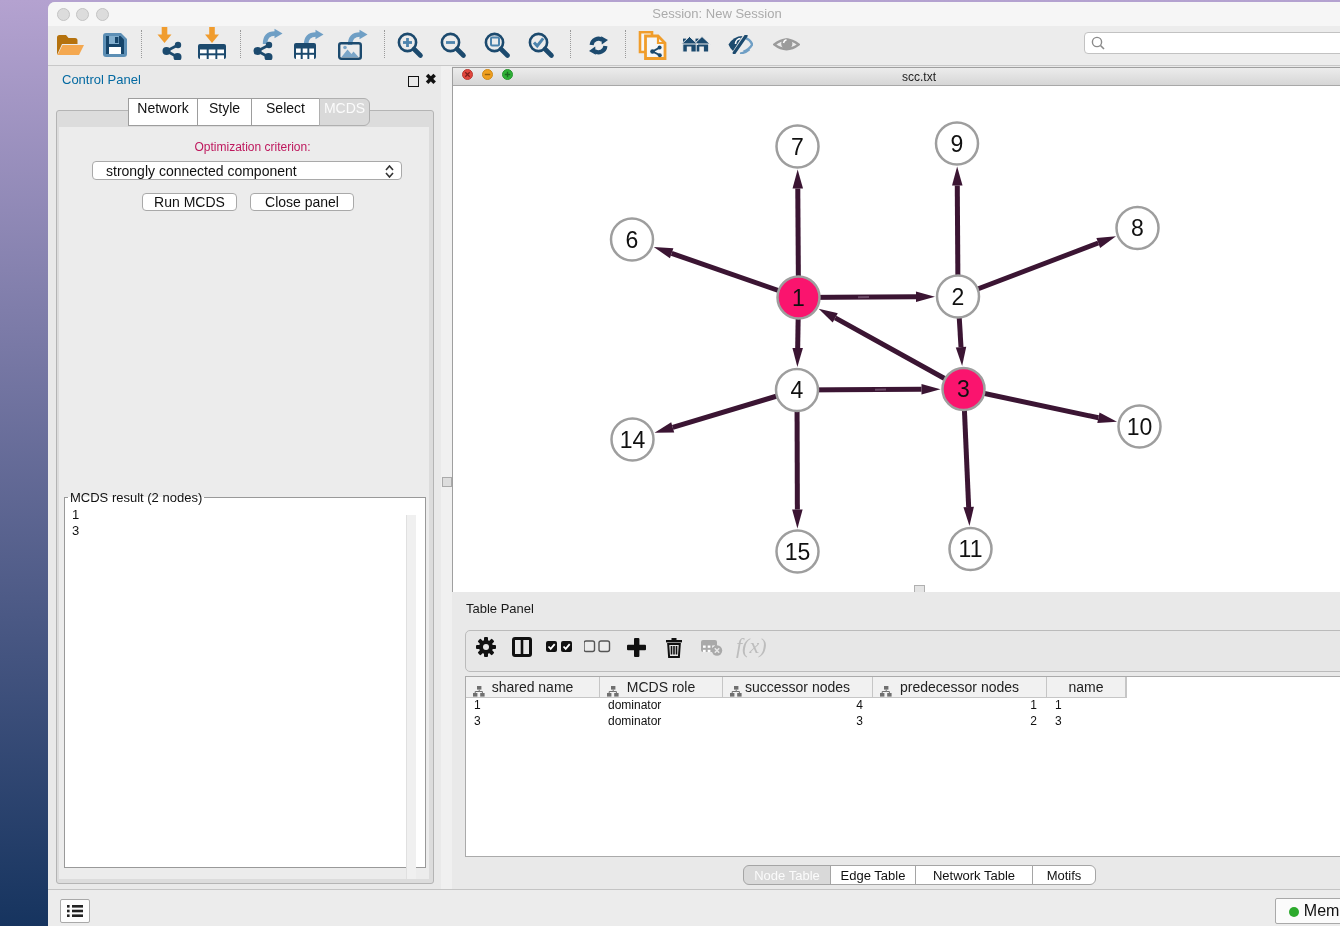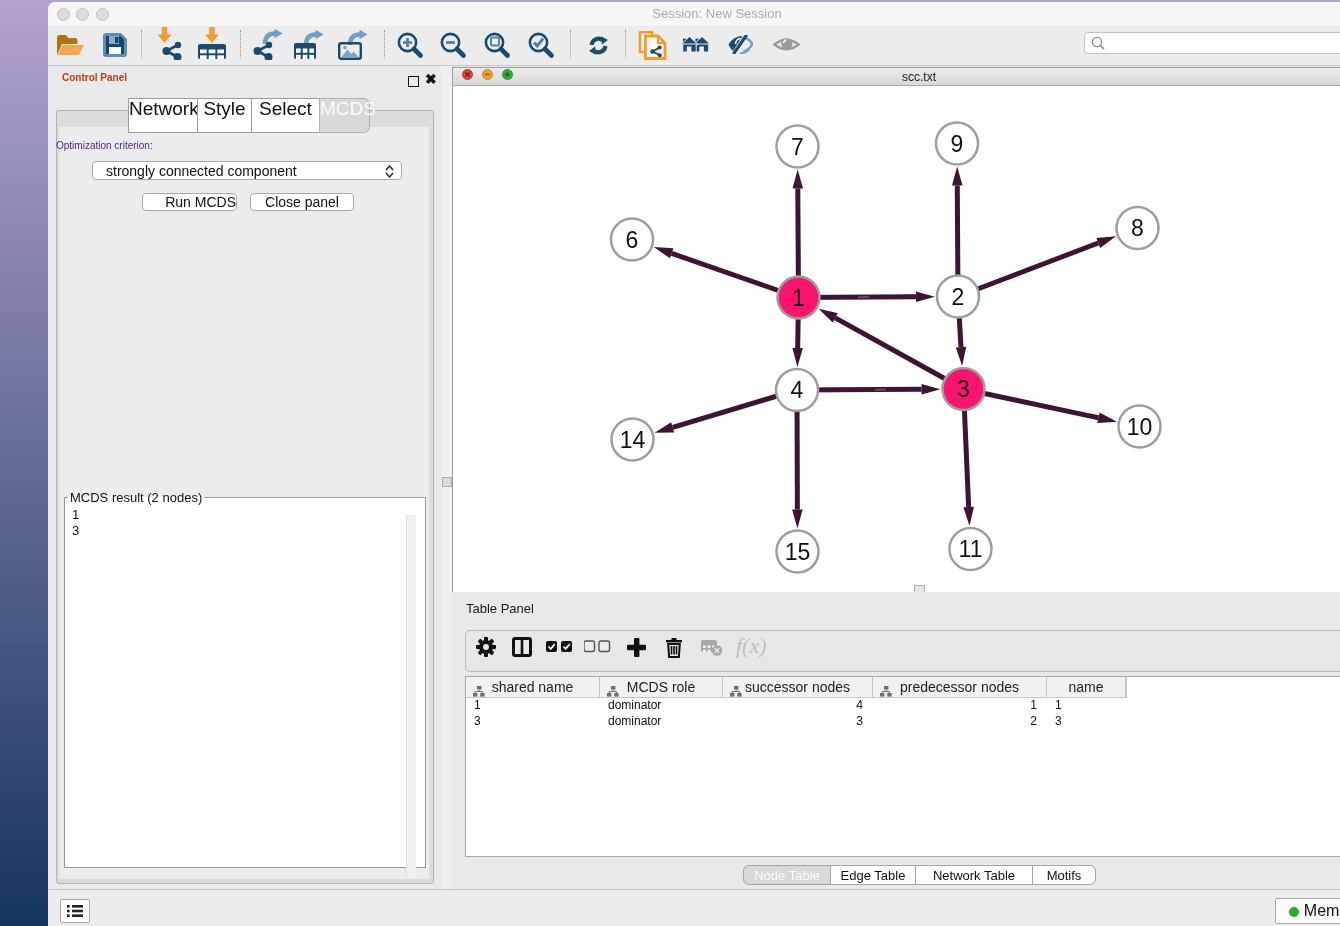--- a/index.html
+++ b/index.html
@@ -6,24 +6,24 @@
   body{background:linear-gradient(#b4a2d0,#16345f);font-family:"Liberation Sans",sans-serif;}
   .win{position:absolute;left:0;top:2px;width:1338px;height:924px;background:#e9e9e9;border-radius:7px 7px 0 0;margin-left:48px;}
   .titlebar{position:absolute;left:0;top:0;width:100%;height:24px;background:#f6f6f6;border-radius:7px 7px 0 0;border-bottom:1px solid #cfcfcf;}
   .tl{position:absolute;top:6px;width:11px;height:11px;border-radius:50%;background:#dcdcdc;border:1px solid #c4c4c4;}
   .title{position:absolute;top:4px;left:0;width:100%;text-align:center;font-size:13px;color:#ababab;}
   .toolbar{position:absolute;left:0;top:24px;width:100%;height:39px;background:#ececec;border-bottom:1px solid #c8c8c8;}
   .sep{position:absolute;top:4px;height:28px;width:0;border-left:1px dotted #9a9a9a;}
   .search{position:absolute;left:1036px;top:30px;width:288px;height:20px;background:#fff;border:1px solid #c2c2c2;border-radius:4px;}
   
   .cp{position:absolute;left:0;top:64px;width:393px;height:823px;background:#e9e9e9;}
-  .cp-title{position:absolute;left:14px;top:6px;font-size:10px;color:#c2410c;font-weight:bold;}
+  .cp-title{position:absolute;left:14px;top:6px;font-size:13px;color:#0369a1;}
   .cpbox{position:absolute;left:8px;top:44px;width:376px;height:772px;background:#dcdcdc;border:1px solid #b4b4b4;border-radius:3px;}
   .cpinner{position:absolute;left:2px;top:16px;width:370px;height:752px;background:#ececec;}
-  .tab{position:absolute;top:0;height:35px;background:#fff;border:1px solid #9d9d9d;box-sizing:border-box;text-align:center;font-size:19px;color:#111;line-height:19px;}
+  .tab{position:absolute;top:0;height:28px;background:#fff;border:1px solid #9d9d9d;box-sizing:border-box;text-align:center;font-size:14px;color:#111;line-height:19px;}
   .btn{position:absolute;background:#fff;border:1px solid #a9a9a9;border-radius:4px;box-sizing:border-box;text-align:center;font-size:14px;color:#111;}
   
   .vdiv{position:absolute;left:393px;top:64px;width:11px;height:823px;background:#f0f0f0;}
   
   .scc{position:absolute;left:404px;top:65px;width:934px;height:526px;background:#fff;border:1px solid #9f9f9f;box-sizing:border-box;}
   .scc-bar{position:absolute;left:0;top:0;width:100%;height:17px;background:linear-gradient(#ececec,#d6d6d6);border-bottom:1px solid #a8a8a8;}
   .scc-title{position:absolute;width:100%;text-align:center;top:2px;font-size:12px;color:#222;}
   .lamp{position:absolute;top:1px;width:11px;height:11px;border-radius:50%;box-sizing:border-box;}
   
   .tp{position:absolute;left:404px;top:590px;width:934px;height:299px;background:#e9e9e9;}
@@ -181,26 +181,26 @@
     <div class="cp-title">Control Panel</div>
     <div style="position:absolute;left:360px;top:10px;width:9px;height:9px;border:1.5px solid #111;"></div>
     <div style="position:absolute;left:377px;top:5px;font-size:14px;font-weight:bold;color:#111;">✖</div>
     <div class="cpbox">
         <div class="cpinner"></div>
       </div>
     <div class="tab" style="top:32px;left:80px;width:70px;">Network</div>
     <div class="tab" style="top:32px;left:149px;width:55px;">Style</div>
     <div class="tab" style="top:32px;left:203px;width:69px;">Select</div>
     <div class="tab" style="top:32px;left:271px;width:51px;background:#d9d9d9;color:#fbfbfb;border-radius:0 6px 6px 0;border-color:#b0b0b0;">MCDS</div>
-    <div style="position:absolute;left:8px;top:74px;width:100%;font-size:10px;color:#4c1d95;">Optimization criterion:</div>
+    <div style="position:absolute;left:8px;top:74px;width:100%;text-align:center;font-size:12px;color:#be185d;">Optimization criterion:</div>
     <div class="btn" style="left:44px;top:95px;width:310px;height:19px;text-align:left;line-height:18px;padding-left:13px;">strongly connected component<svg style="position:absolute;right:7px;top:2.5px;" width="9" height="13" viewBox="0 0 9 13">
           <path d="M1 5 L4.5 1 L8 5" stroke="#333" stroke-width="1.6" fill="none"></path>
           <path d="M1 8 L4.5 12 L8 8" stroke="#333" stroke-width="1.6" fill="none"></path>
         </svg></div>
-    <div class="btn" style="left:94px;top:127px;width:95px;height:18px;line-height:17px;text-align:right;">Run MCDS</div>
+    <div class="btn" style="left:94px;top:127px;width:95px;height:18px;line-height:17px;">Run MCDS</div>
     <div class="btn" style="left:202px;top:127px;width:104px;height:18px;line-height:17px;">Close panel</div>
 
     <fieldset style="position:absolute;left:16px;top:424px;width:360px;height:376px;border:1px solid #999;background:#fff;margin:0;padding:0;">
       <legend style="font-size:13px;color:#111;margin-left:3px;padding:0 2px;">MCDS result (2 nodes)</legend>
       <div style="font-size:13px;color:#111;padding-left:7px;padding-top:2px;line-height:16px;">1<br>3</div>
         <div style="position:absolute;right:9px;top:10px;width:9px;height:364px;background:#f0f0f0;border-left:1px solid #e0e0e0;"></div>
     </fieldset>
   </div>
 
   <div class="vdiv">

